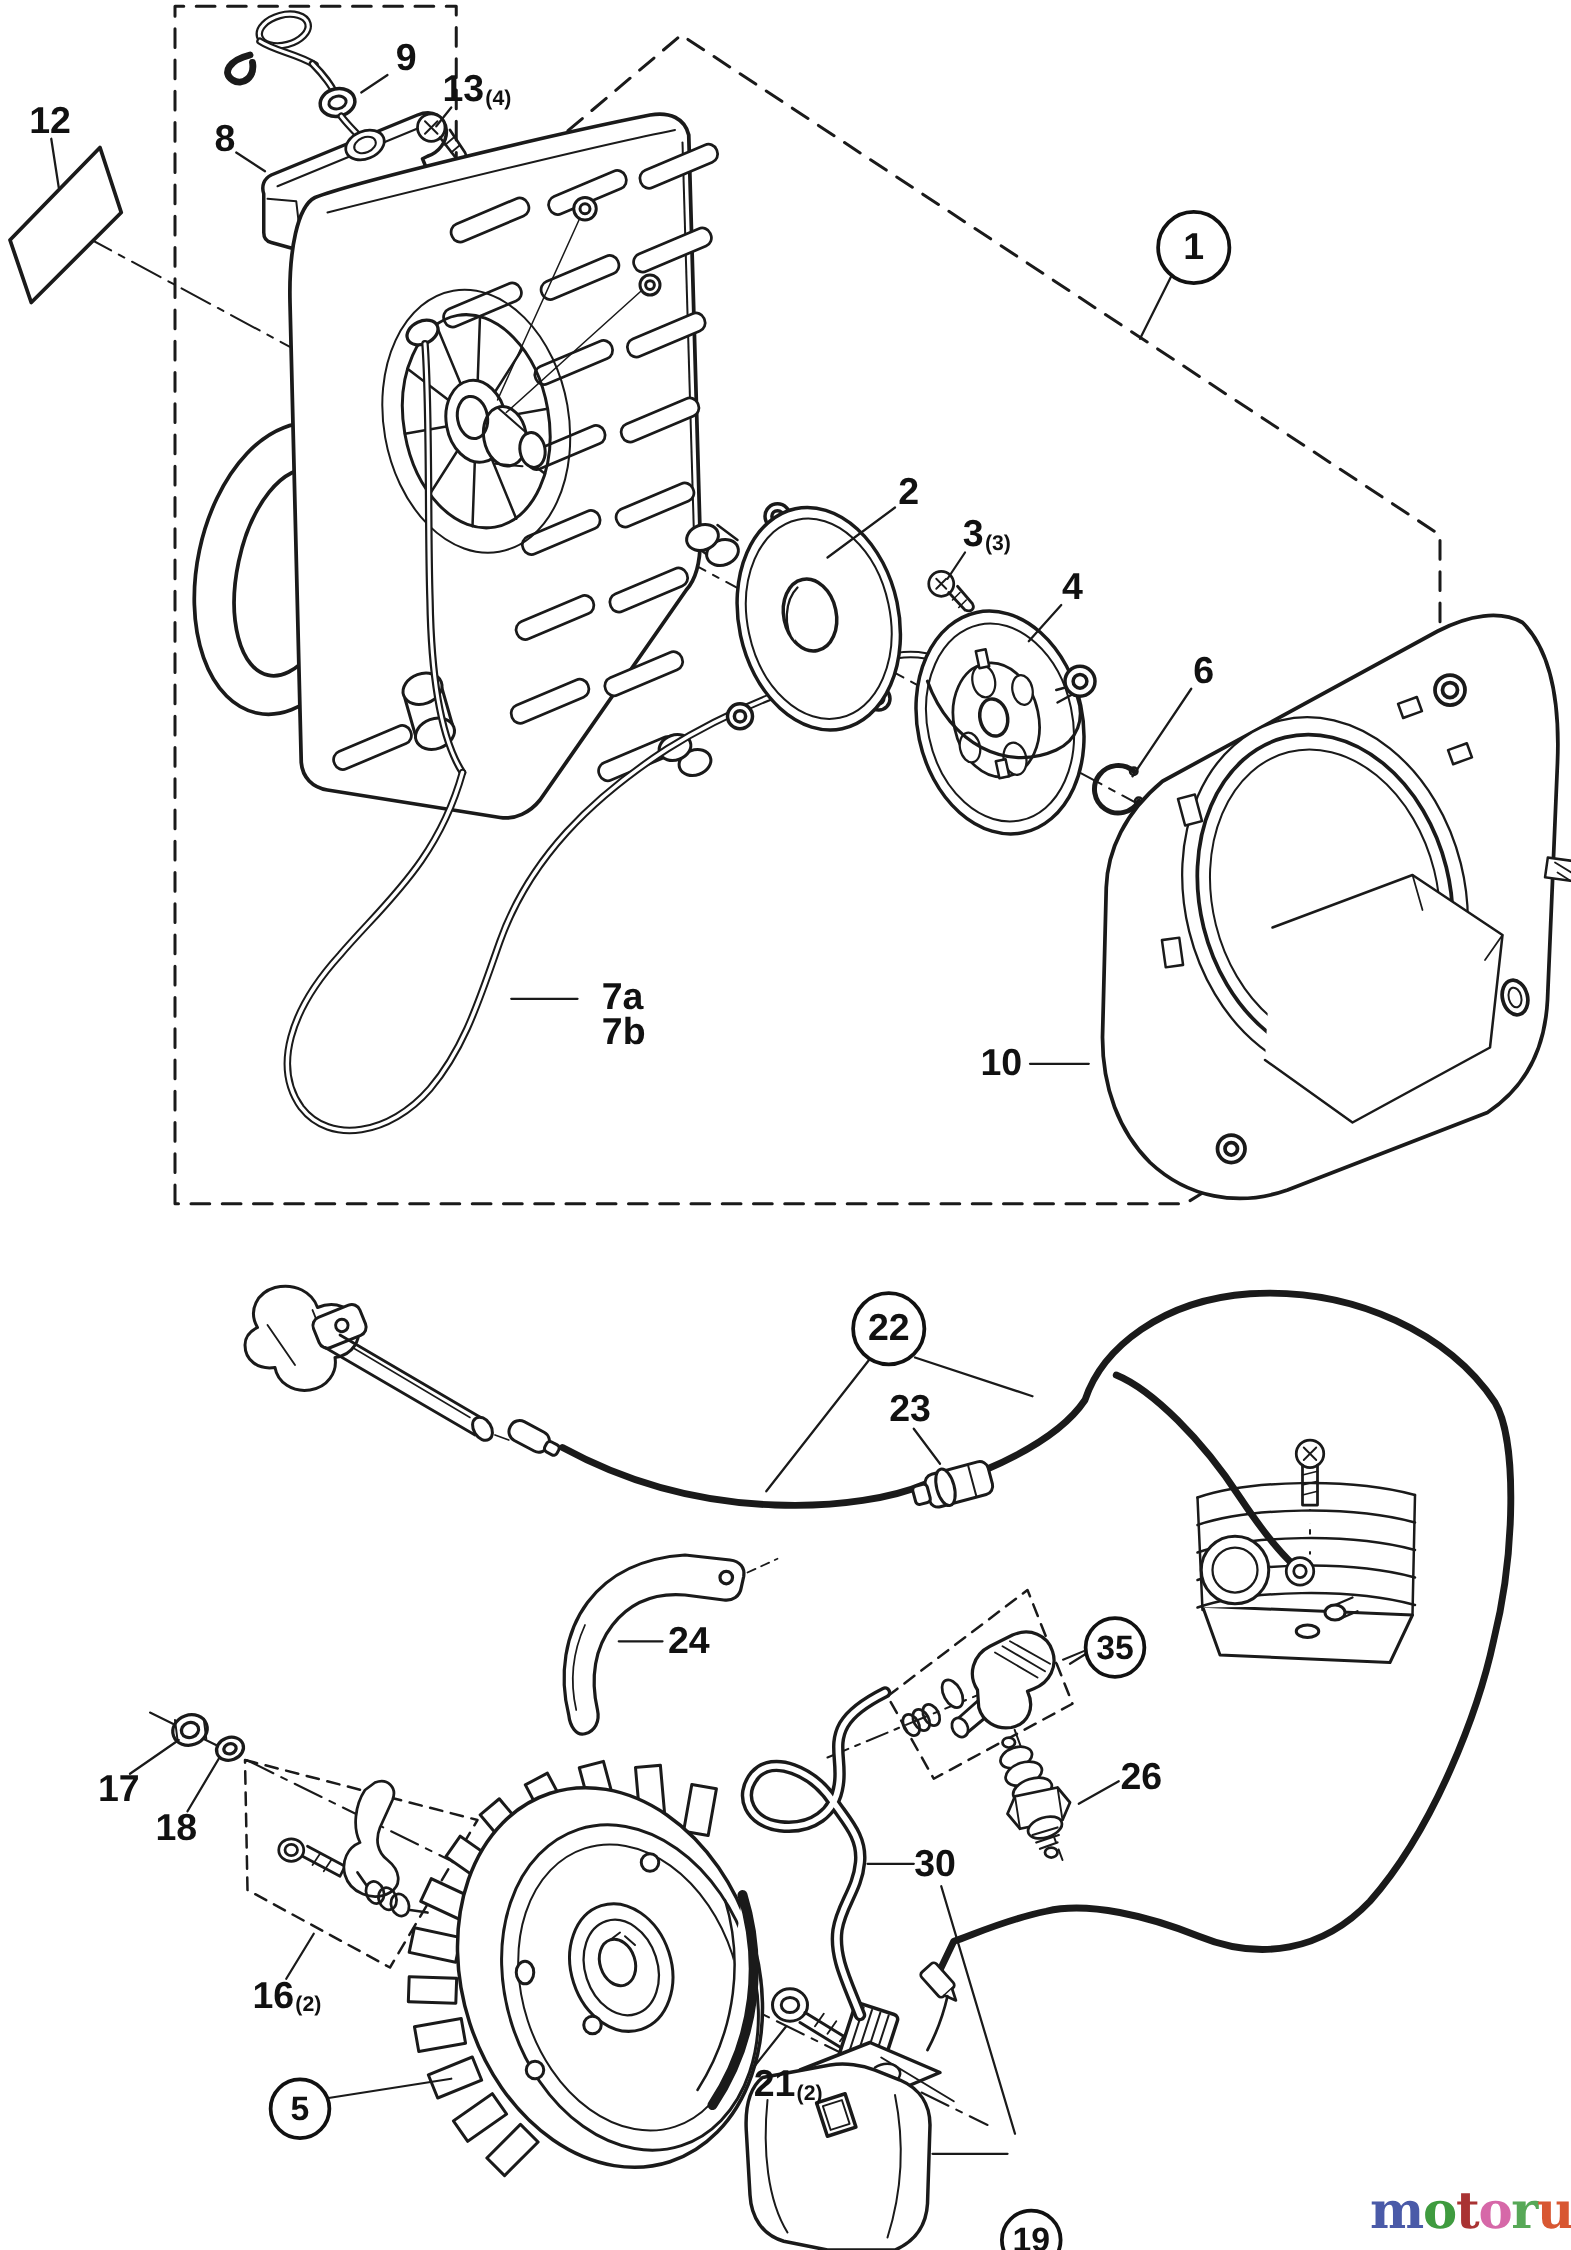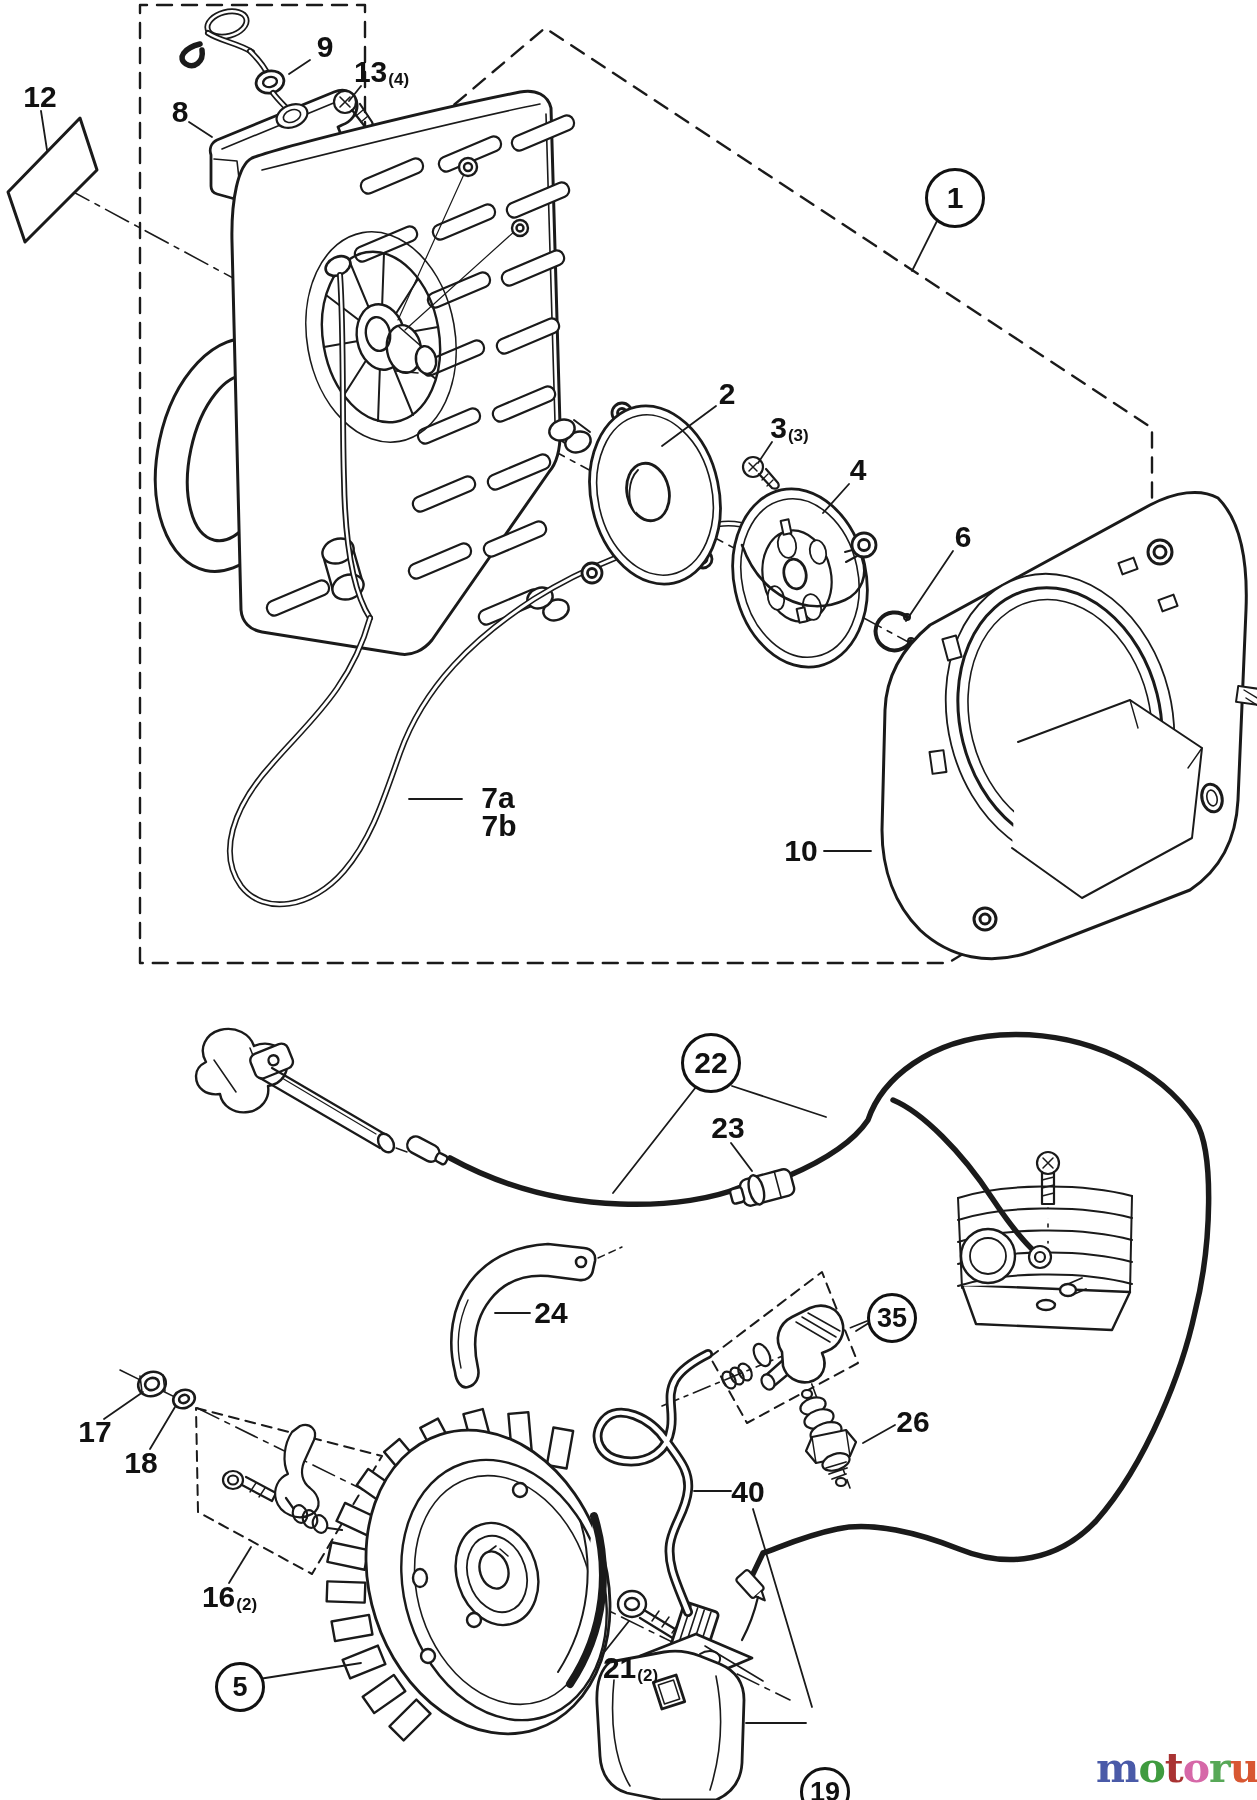--- a/index.html
+++ b/index.html
@@ -465,21 +465,21 @@
     </div>
 <div class="co" style="left:728px;top:1128px;"><span>23</span></div>
 <div class="co" style="left:551px;top:1313px;"><span>24</span></div>
 <div class="co" style="left:95px;top:1432px;"><span>17</span></div>
 <div class="co" style="left:141px;top:1463px;"><span>18</span></div>
 <div class="co" style="left:229px;top:1597px;text-align:right;"><span>16</span><span class="sub">(2)</span></div>
 <div class="co circle sm" style="left:240px;top:1687px;">
       <span>5</span>
     </div>
 <div class="co" style="left:630px;top:1668px;"><span>21</span><span class="sub">(2)</span></div>
-<div class="co" style="left:748px;top:1492px;"><span>40</span></div>
+<div class="co" style="left:748px;top:1492px;"><span>30</span></div>
 <div class="co circle sm" style="left:825px;top:1792px;justify-content:center;">
       <span>19</span>
     </div>
 <div class="co circle sm" style="left:892px;top:1318px;">
       <span>35</span>
     </div>
 <div class="co" style="left:913px;top:1422px;"><span>26</span></div>
 
 <div class="wm">
   <span style="color: rgb(74, 90, 168);">m</span><span style="color: rgb(63, 155, 63);">o</span><span style="color: rgb(169, 51, 51);">t</span><span style="color: rgb(214, 104, 168);">o</span><span style="color: rgb(87, 168, 87);">r</span><span style="color: rgb(216, 87, 50);">u</span>

